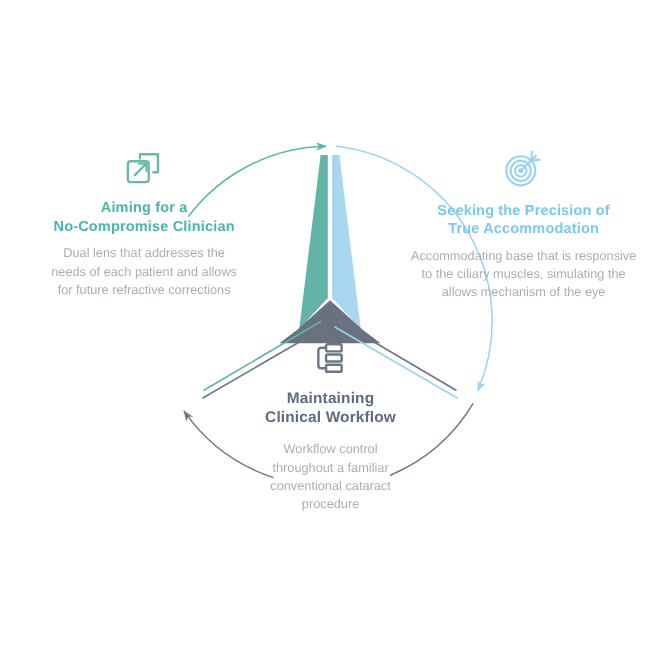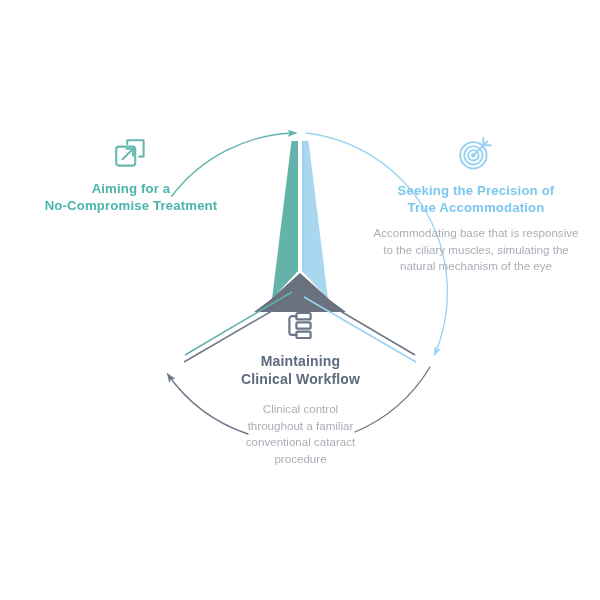--- a/index.html
+++ b/index.html
@@ -144,55 +144,58 @@
   <div class="node" id="node-aiming">
     <span class="node-icon">
       <svg width="34" height="34" viewBox="0 0 34 34" aria-hidden="true">
         <rect x="2.2" y="10.6" width="19" height="19" rx="2.6" fill="none" stroke="#69b8b0" stroke-width="2.1"></rect>
         <path d="M13.2 8.1 V4.2 H29.6 V20.6 H25.4" fill="none" stroke="#69b8b0" stroke-width="2.1" stroke-linecap="round" stroke-linejoin="round"></path>
         <path d="M8.6 23.2 L18.6 13.2" fill="none" stroke="#69b8b0" stroke-width="2.1" stroke-linecap="round"></path>
         <path d="M12.4 12.7 H19.2 V19.5" fill="none" stroke="#69b8b0" stroke-width="2.1" stroke-linecap="round" stroke-linejoin="round"></path>
       </svg>
     </span>
     <p class="node-title">Aiming for a
-No-Compromise Treatment</p>
+No-Compromise Clinician</p>
+    <p class="node-body">Dual lens that addresses the
+needs of each patient and allows
+for future refractive corrections</p>
   </div>
 
   <div class="node" id="node-seeking">
     <span class="node-icon">
       <svg width="38" height="38" viewBox="0 0 38 38" aria-hidden="true">
         <g fill="none" stroke="#97d2f2" stroke-width="1.9">
           <circle cx="16.4" cy="21.3" r="13.2"></circle>
           <circle cx="16.4" cy="21.3" r="9.2"></circle>
           <circle cx="16.4" cy="21.3" r="5.2"></circle>
           <circle cx="16.4" cy="21.3" r="1.5" stroke-width="1.6"></circle>
         </g>
         <path d="M16.4 21.3 L30.2 7.5" fill="none" stroke="#97d2f2" stroke-width="1.9" stroke-linecap="round"></path>
         <path d="M26.3 4.0 V11.3 H33.6" fill="none" stroke="#97d2f2" stroke-width="1.9" stroke-linecap="round" stroke-linejoin="round"></path>
       </svg>
     </span>
     <p class="node-title">Seeking the Precision of
 True Accommodation</p>
     <p class="node-body">Accommodating base that is responsive
 to the ciliary muscles, simulating the
-natural mechanism of the eye</p>
+allows mechanism of the eye</p>
   </div>
 
   <div class="node" id="node-workflow">
     <span class="node-icon">
       <svg width="32" height="30" viewBox="0 0 32 30" aria-hidden="true">
         <g fill="none" stroke="#6b7687" stroke-width="2.2" stroke-linejoin="round">
           <rect x="11.4" y="2.0" width="14.2" height="6.4" rx="1.5"></rect>
           <rect x="11.4" y="11.3" width="14.2" height="6.4" rx="1.5"></rect>
           <rect x="11.4" y="20.6" width="14.2" height="6.4" rx="1.5"></rect>
         </g>
         <path d="M11.4 5.2 H7.0 a2.6 2.6 0 0 0 -2.6 2.6 V21.2 a2.6 2.6 0 0 0 2.6 2.6 H11.4" fill="none" stroke="#6b7687" stroke-width="2.2" stroke-linecap="round" stroke-linejoin="round"></path>
       </svg>
     </span>
     <p class="node-title">Maintaining
 Clinical Workflow</p>
-    <p class="node-body">Clinical control
+    <p class="node-body">Workflow control
 throughout a familiar
 conventional cataract
 procedure</p>
   </div>
 
 </div>
 
 </body></html>

